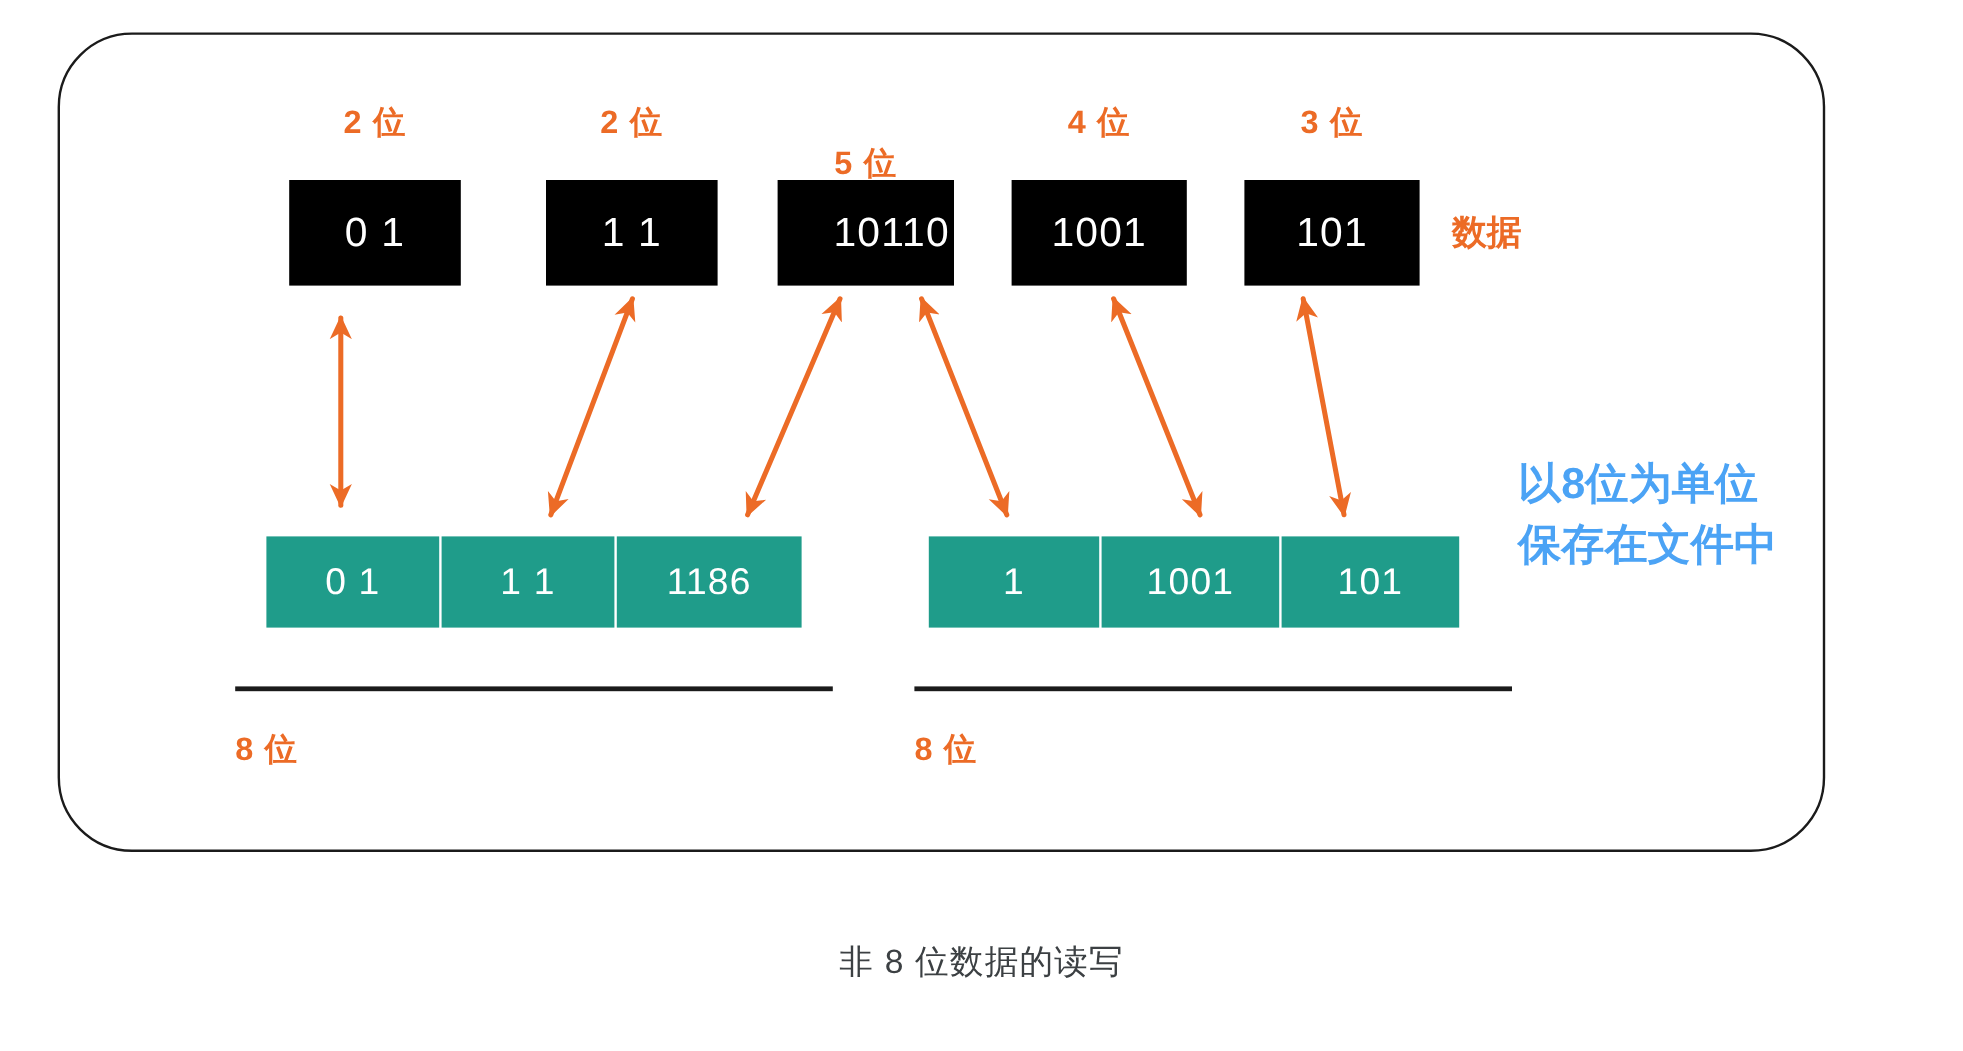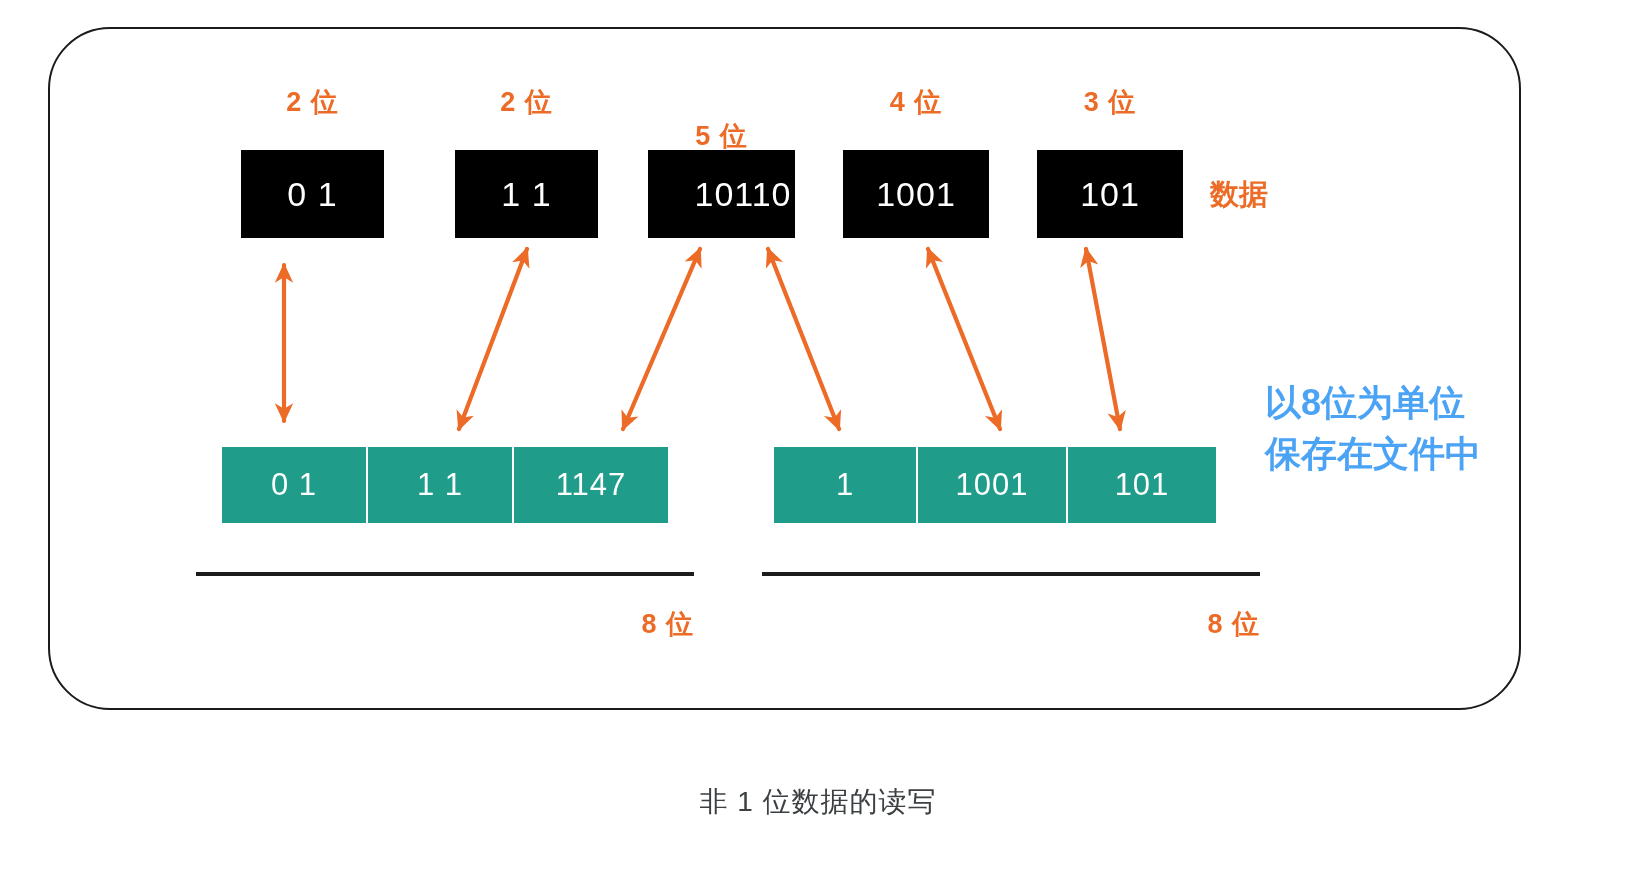--- a/index.html
+++ b/index.html
@@ -93,21 +93,21 @@
     position: absolute;
     height: 4px;
     background: #1b1b1b;
   }
   .rule-label {
     position: absolute;
     color: #EC6B26;
     font-size: 27px;
     font-weight: bold;
     letter-spacing: 1px;
-    text-align: right;
+    text-align: left;
     white-space: nowrap;
     line-height: 1;
   }
 
   
   .caption {
     position: absolute;
     left: 0;
     top: 783px;
     width: 1636px;
@@ -146,21 +146,21 @@
 
   <div class="label-data" style="left:1210px; top:180px;">数据</div>
 
   <div class="label-blue" style="left:1265px; top:377px;">
     <div>以8位为单位</div>
     <div>保存在文件中</div>
   </div>
 
   <div class="tealcell" style="left:222px; top:447px; width:144px;">0 1</div>
   <div class="tealcell" style="left:368px; top:447px; width:144px;">1 1</div>
-  <div class="tealcell" style="left:514px; top:447px; width:154px;">1147</div>
+  <div class="tealcell" style="left:514px; top:447px; width:154px;">1186</div>
 
   <div class="tealcell" style="left:774px; top:447px; width:142px;">1</div>
   <div class="tealcell" style="left:918px; top:447px; width:148px;">1001</div>
   <div class="tealcell" style="left:1068px; top:447px; width:148px;">101</div>
 
   <div class="rule" style="left:196px; top:572px; width:498px;"></div>
   <div class="rule" style="left:762px; top:572px; width:498px;"></div>
 
   <div class="rule-label" style="left:196px; top:611px; width:498px;">8 位</div>
   <div class="rule-label" style="left:762px; top:611px; width:498px;">8 位</div>
@@ -174,15 +174,15 @@
     <g id="arrow-group" stroke="#EC6B26" stroke-width="4.2" fill="none" stroke-linecap="round">
         <line x1="284" y1="265" x2="284" y2="421" marker-start="url(#ah)" marker-end="url(#ah)"></line>
         <line x1="527" y1="249" x2="459" y2="429" marker-start="url(#ah)" marker-end="url(#ah)"></line>
         <line x1="700" y1="249" x2="623" y2="429" marker-start="url(#ah)" marker-end="url(#ah)"></line>
         <line x1="768" y1="249" x2="839" y2="429" marker-start="url(#ah)" marker-end="url(#ah)"></line>
         <line x1="928" y1="249" x2="1000" y2="429" marker-start="url(#ah)" marker-end="url(#ah)"></line>
         <line x1="1086" y1="249" x2="1120" y2="429" marker-start="url(#ah)" marker-end="url(#ah)"></line>
       </g>
   </svg>
 
-  <div class="caption">非 1 位数据的读写</div>
+  <div class="caption">非 8 位数据的读写</div>
 
 </div>
 
 </body></html>

